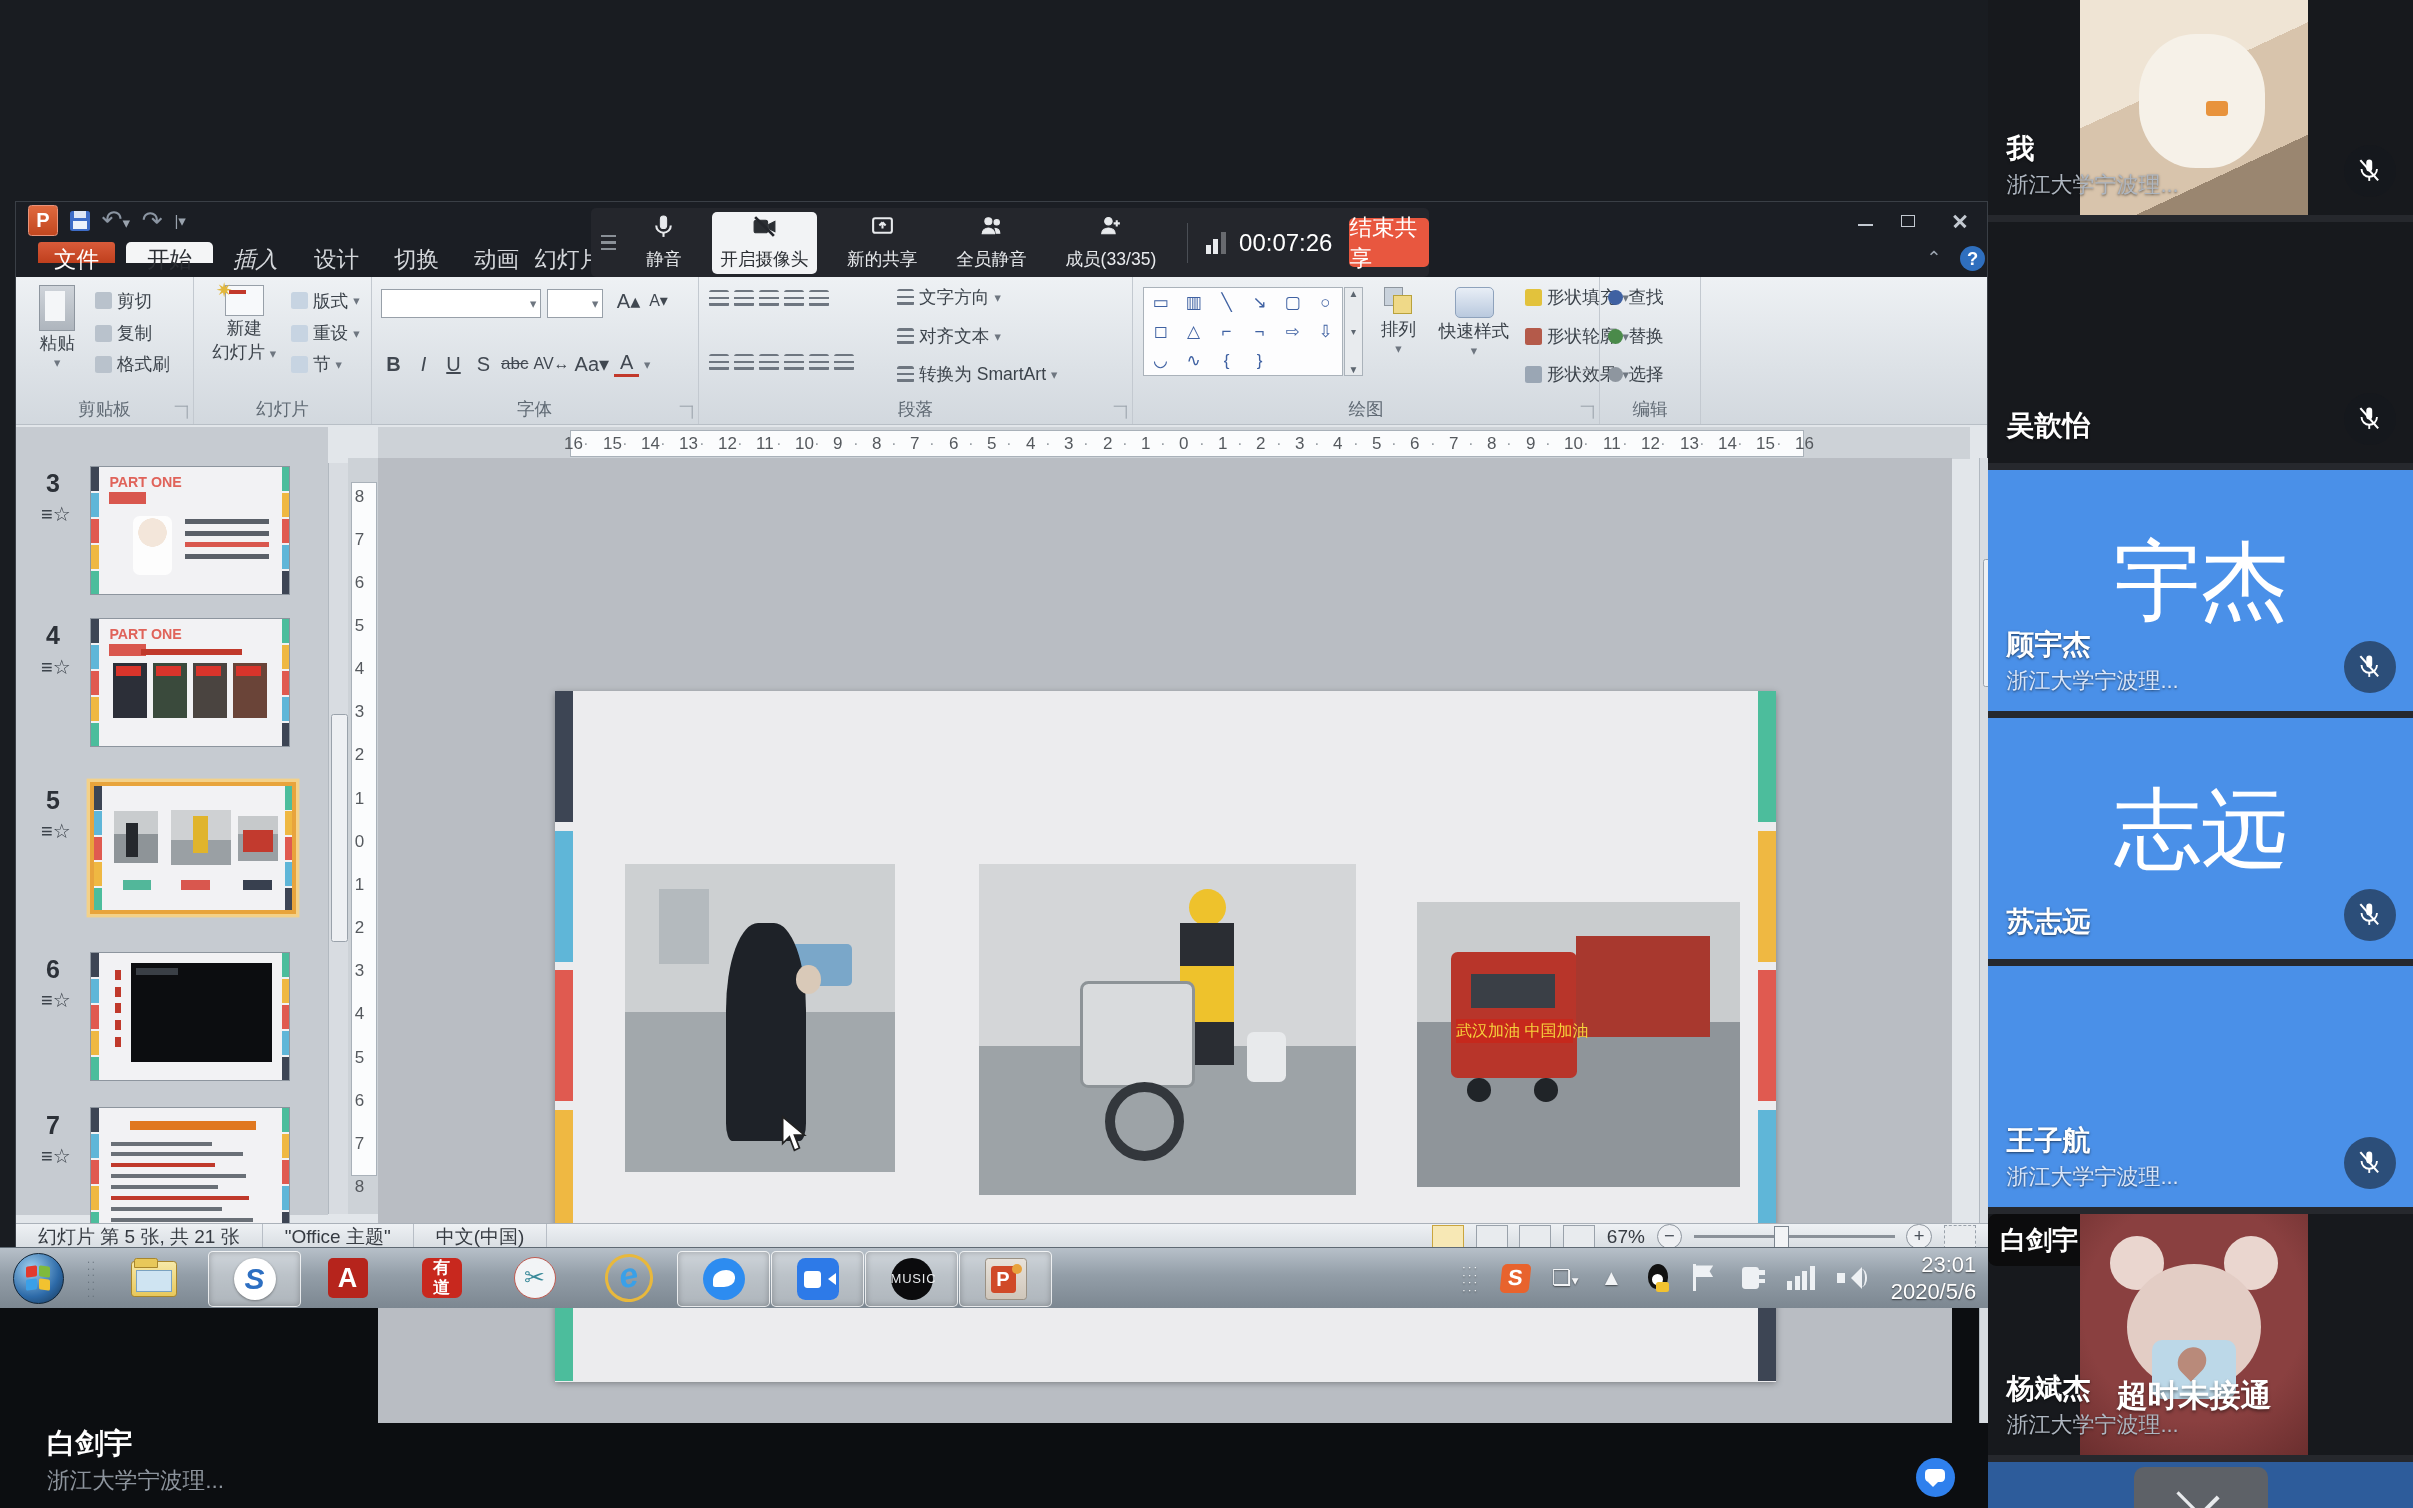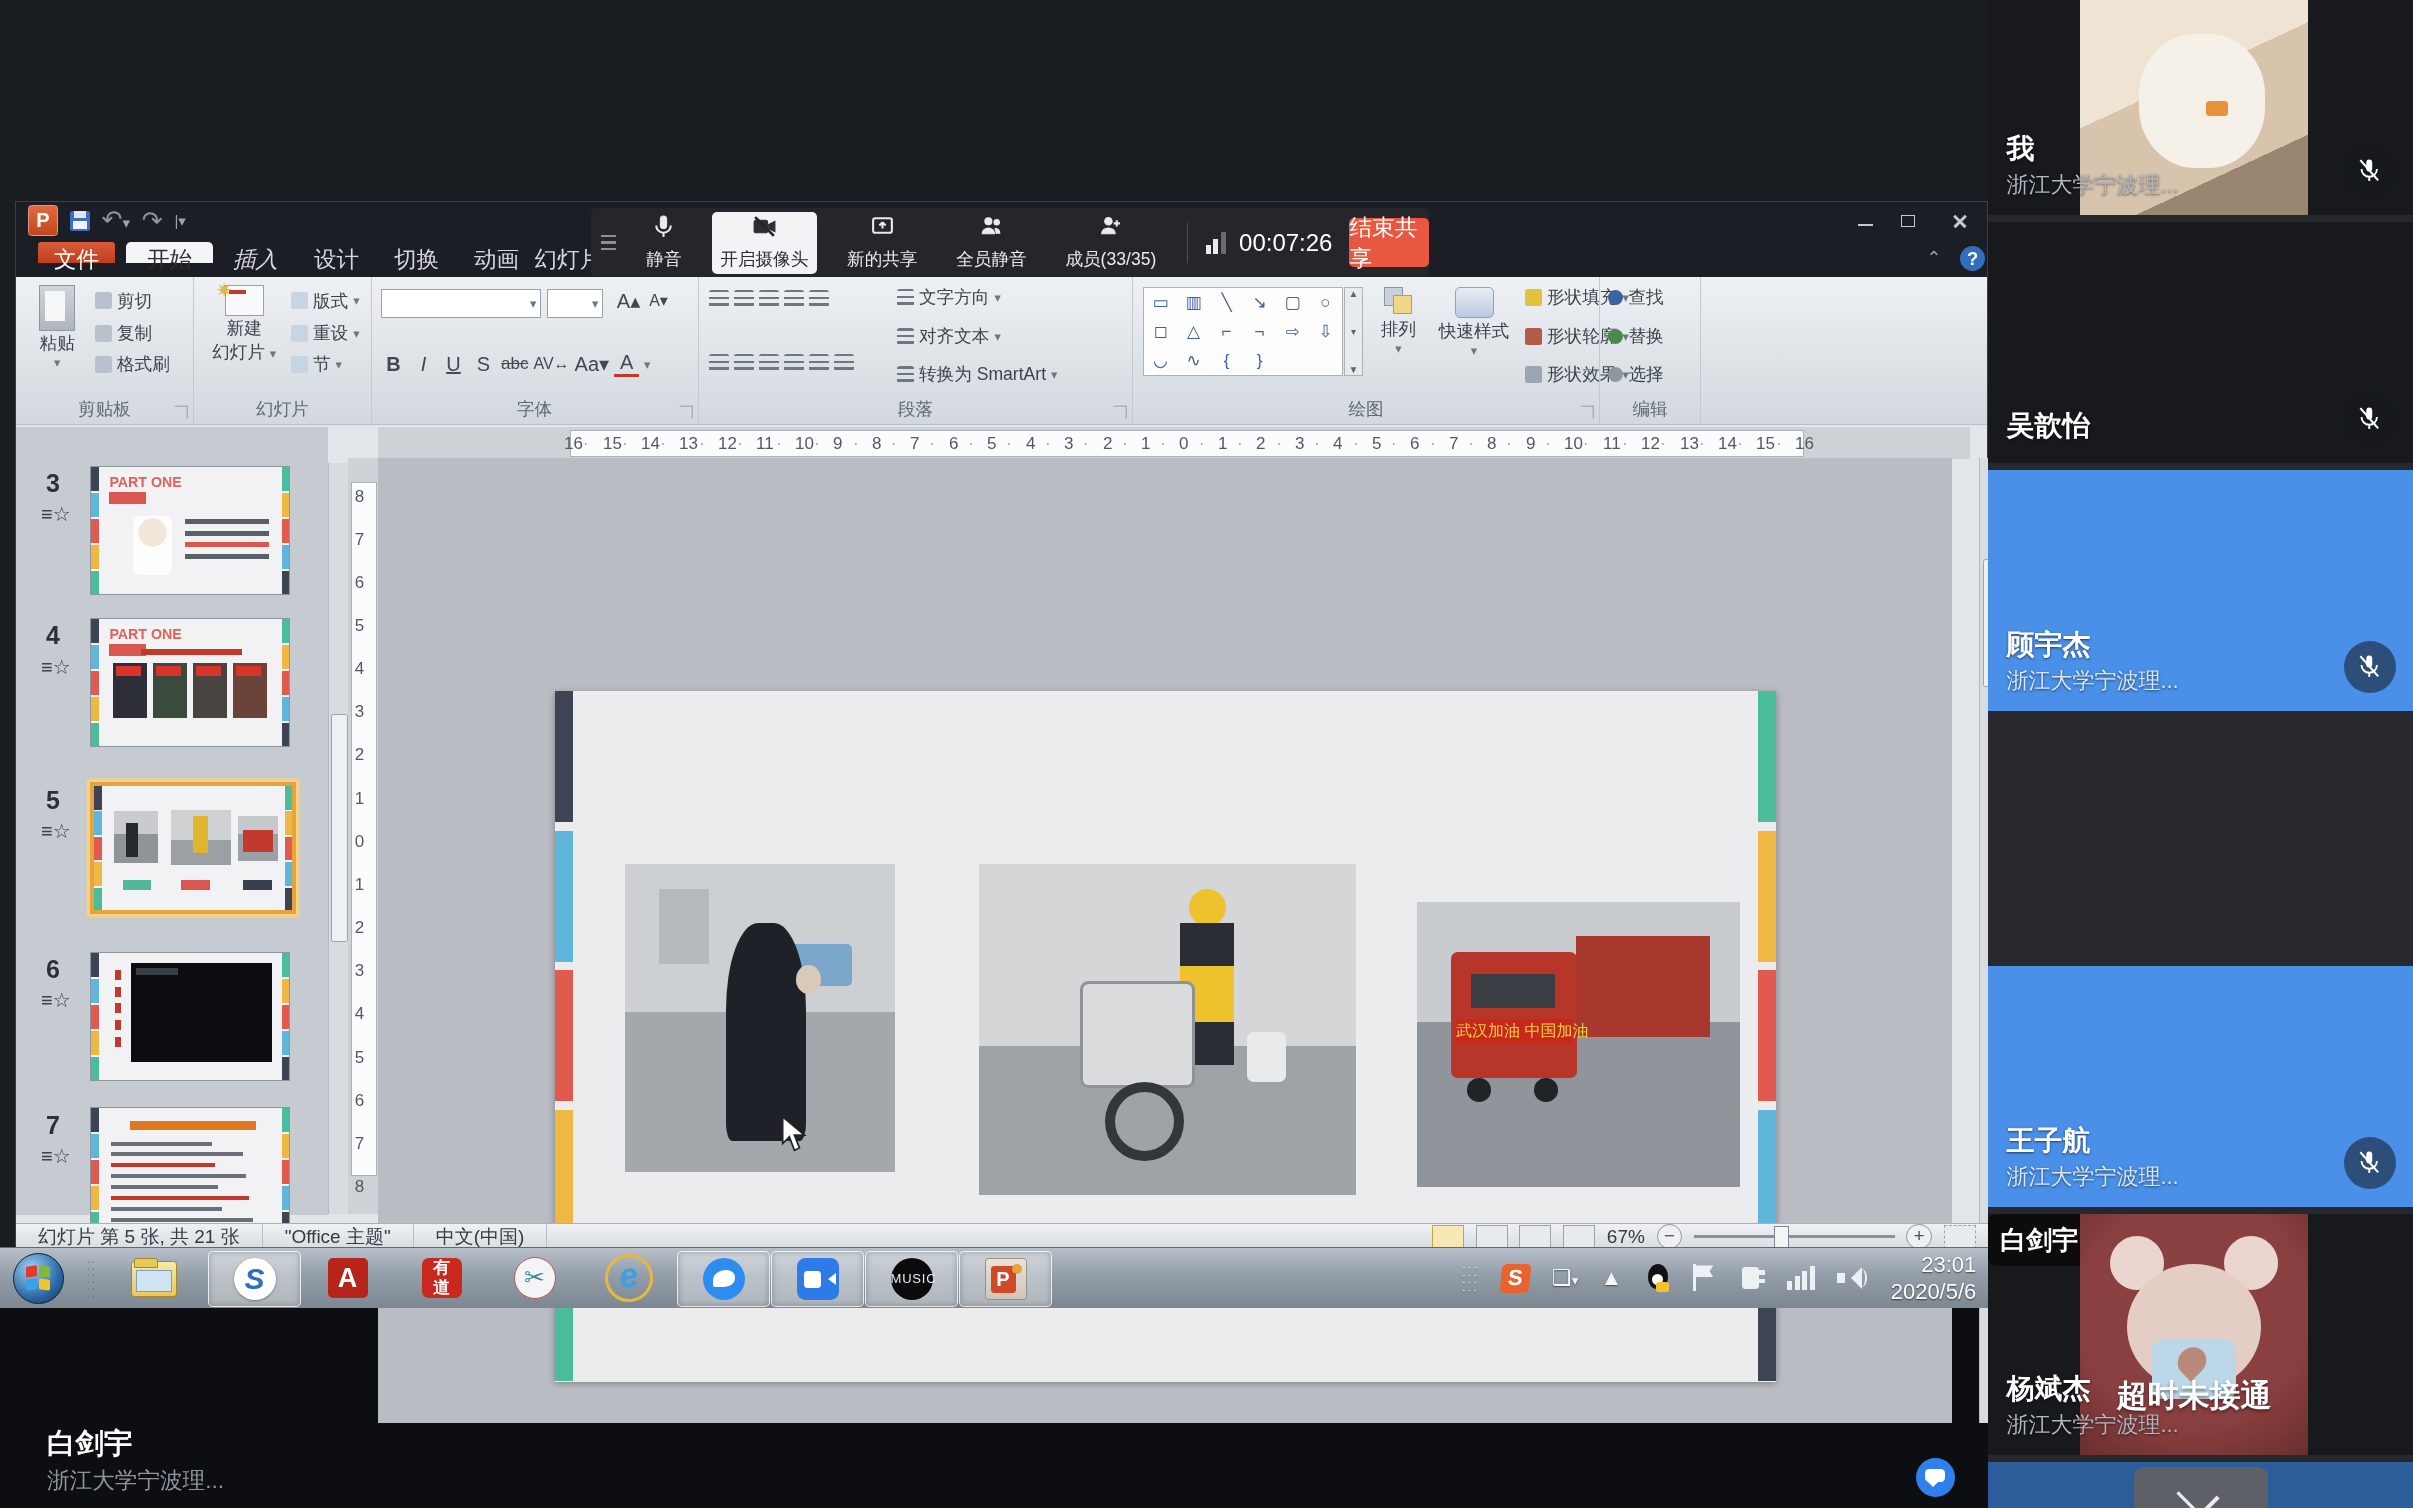--- a/index.html
+++ b/index.html
@@ -750,22 +750,35 @@
       <div class="micoff">
         <svg viewBox="0 0 24 24" fill="#fff" stroke="#fff">
           <rect x="9.5" y="3" width="5" height="10" rx="2.5" stroke="none"></rect>
           <path d="M5.5 11a6.5 6.5 0 0 0 13 0" fill="none" stroke-width="1.6"></path>
           <line x1="12" y1="17.5" x2="12" y2="21" stroke-width="1.6"></line>
           <line x1="4.5" y1="3.5" x2="19.5" y2="20.5" stroke-width="1.8"></line>
         </svg>
       </div>
     </div>
     <div class="tile blue" style="top: 470px; height: 241px;">
+      <div class="bignm">宇杰</div>
       <div class="nm" style="bottom: 47px;">顾宇杰</div>
       <div class="org" style="bottom: 15px;">浙江大学宁波理...</div>
+      <div class="micoff">
+        <svg viewBox="0 0 24 24" fill="#fff" stroke="#fff">
+          <rect x="9.5" y="3" width="5" height="10" rx="2.5" stroke="none"></rect>
+          <path d="M5.5 11a6.5 6.5 0 0 0 13 0" fill="none" stroke-width="1.6"></path>
+          <line x1="12" y1="17.5" x2="12" y2="21" stroke-width="1.6"></line>
+          <line x1="4.5" y1="3.5" x2="19.5" y2="20.5" stroke-width="1.8"></line>
+        </svg>
+      </div>
+    </div>
+    <div class="tile blue" style="top: 718px; height: 241px;">
+      <div class="bignm">志远</div>
+      <div class="nm" style="bottom: 18.4px;">苏志远</div>
       <div class="micoff">
         <svg viewBox="0 0 24 24" fill="#fff" stroke="#fff">
           <rect x="9.5" y="3" width="5" height="10" rx="2.5" stroke="none"></rect>
           <path d="M5.5 11a6.5 6.5 0 0 0 13 0" fill="none" stroke-width="1.6"></path>
           <line x1="12" y1="17.5" x2="12" y2="21" stroke-width="1.6"></line>
           <line x1="4.5" y1="3.5" x2="19.5" y2="20.5" stroke-width="1.8"></line>
         </svg>
       </div>
     </div>
     <div class="tile blue" style="top: 966px; height: 241px;">

